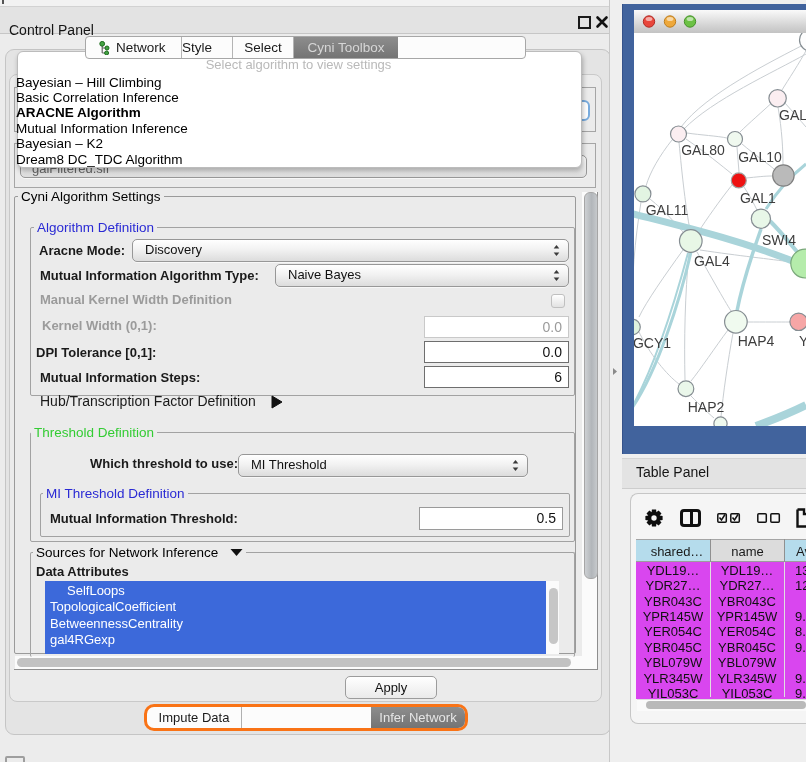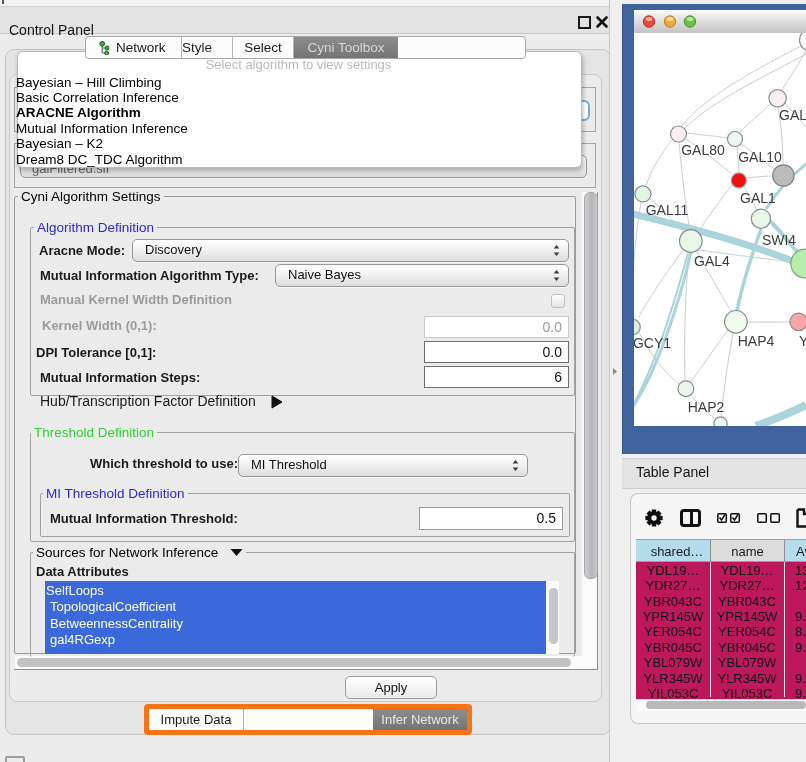--- a/index.html
+++ b/index.html
@@ -114,31 +114,31 @@
 <div class="fieldtext" style="right:250px;top:510px;">0.5</div>
 
 <div class="grp" style="left:30px;top:552px;width:543px;height:104px;border-bottom:none;"></div>
 <div class="abs grptitle" style="left:33px;top:545px;">Sources for Network Inference <svg width="13" height="9" viewBox="0 0 13 9" style="margin-left:8px;">
       <path d="M0.5 1 L12.5 1 L6.5 8 Z" fill="#111"></path>
     </svg></div>
 
 <div class="abs lbl bold" style="left:36px;top:564px;">Data Attributes</div>
 
 <div class="abs" style="left:45px;top:581px;width:501px;height:73px;background:#3c69da;color:#fff;font-size:13px;line-height:16.3px;padding-top:2px;box-sizing:border-box;">
-<div style="padding-left:1px;">SelfLoops</div>
+<div style="padding-left:22px;">SelfLoops</div>
 <div style="padding-left:5px;">TopologicalCoefficient</div>
 <div style="padding-left:5px;">BetweennessCentrality</div>
 <div style="padding-left:5px;">gal4RGexp</div>
 </div>
 <div class="abs" style="left:546px;top:581px;width:13px;height:73px;background:#fbfbfb;"></div>
 <div class="abs" style="left:549px;top:588px;width:9px;height:56px;border-radius:5px;background:#c6c6c6;"></div>
 
 <div class="abs" style="left:345px;top:676px;width:90px;height:21px;border:1px solid #9c9c9c;border-radius:5px;background:linear-gradient(#ffffff,#eaeaea);text-align:center;font-size:13px;line-height:21px;color:#111;">Apply</div>
 
-<div class="abs" style="left:144px;top:704px;width:318px;height:21px;border:5px solid #f97316;border-radius:4px;background:#fcfcfc;overflow:hidden;">
+<div class="abs" style="left:144px;top:704px;width:318px;height:21px;border:3px solid #f97316;border-radius:10px;background:#fcfcfc;overflow:hidden;">
   <div style="position:absolute;left:0;top:0;width:94px;height:21px;border-right:1px solid #b0b0b0;text-align:center;font-size:13px;line-height:21px;color:#1a1a1a;">Impute Data</div>
   <div style="position:absolute;left:224px;top:0;width:94px;height:21px;background:linear-gradient(#8d8d8d,#747474);text-align:center;font-size:13px;line-height:21px;color:#e6e6e6;">Infer Network</div>
 </div>
 
 <div class="abs" style="left:17px;top:51px;width:563px;height:115px;background:#fff;border:1px solid #bcbcbc;border-radius:6px;box-shadow:1px 3px 5px rgba(0,0,0,0.28);"></div>
 <div class="abs" style="left:17px;top:57px;width:563px;text-align:center;font-size:13px;color:#b9b9b9;">Select algorithm to view settings</div>
 <div class="abs" style="left:16px;top:74.5px;font-size:13.5px;color:#000;line-height:15.4px;white-space:nowrap;">
 Bayesian – Hill Climbing<br>
 Basic Correlation Inference<br>
 <span class="bold">ARACNE Algorithm</span><br>
@@ -273,21 +273,21 @@
 </svg>
 
 <div class="abs" style="left:636px;top:539px;width:170px;height:23px;background:#b5dcec;border-top:1px solid #a5a5a5;border-bottom:1px solid #9d9d9d;box-sizing:border-box;"></div>
 <div class="abs" style="left:711px;top:540px;width:73px;height:21px;background:#dcdcdc;"></div>
 <div class="abs" style="left:710px;top:539px;width:1px;height:23px;background:#909090;"></div>
 <div class="abs" style="left:784px;top:539px;width:1px;height:23px;background:#909090;"></div>
 <div class="abs lbl" style="left:640px;top:544px;width:74px;text-align:center;">shared…</div>
 <div class="abs lbl" style="left:711px;top:544px;width:73px;text-align:center;">name</div>
 <div class="abs lbl" style="left:796px;top:544px;">Av</div>
 
-<div class="abs" style="left:636px;top:562px;width:170px;height:137px;background:#be185d;overflow:hidden;">
+<div class="abs" style="left:636px;top:562px;width:170px;height:137px;background:#d946ef;overflow:hidden;">
   <div style="position:absolute;left:74px;top:0;width:1px;height:135px;background:#e0e0e0;"></div>
   <div style="position:absolute;left:148px;top:0;width:1px;height:135px;background:#e0e0e0;"></div>
   <div id="rows" style="position:absolute;left:0;top:1px;width:170px;font-size:13px;color:#111;">
       <div style="position:relative;height:15.36px;">
         <span style="position:absolute;left:0;width:74px;text-align:center;">YDL19…</span>
         <span style="position:absolute;left:74px;width:74px;text-align:center;">YDL19…</span>
         <span style="position:absolute;left:159px;">13.</span>
       </div>
       <div style="position:relative;height:15.36px;">
         <span style="position:absolute;left:0;width:74px;text-align:center;">YDR27…</span>

